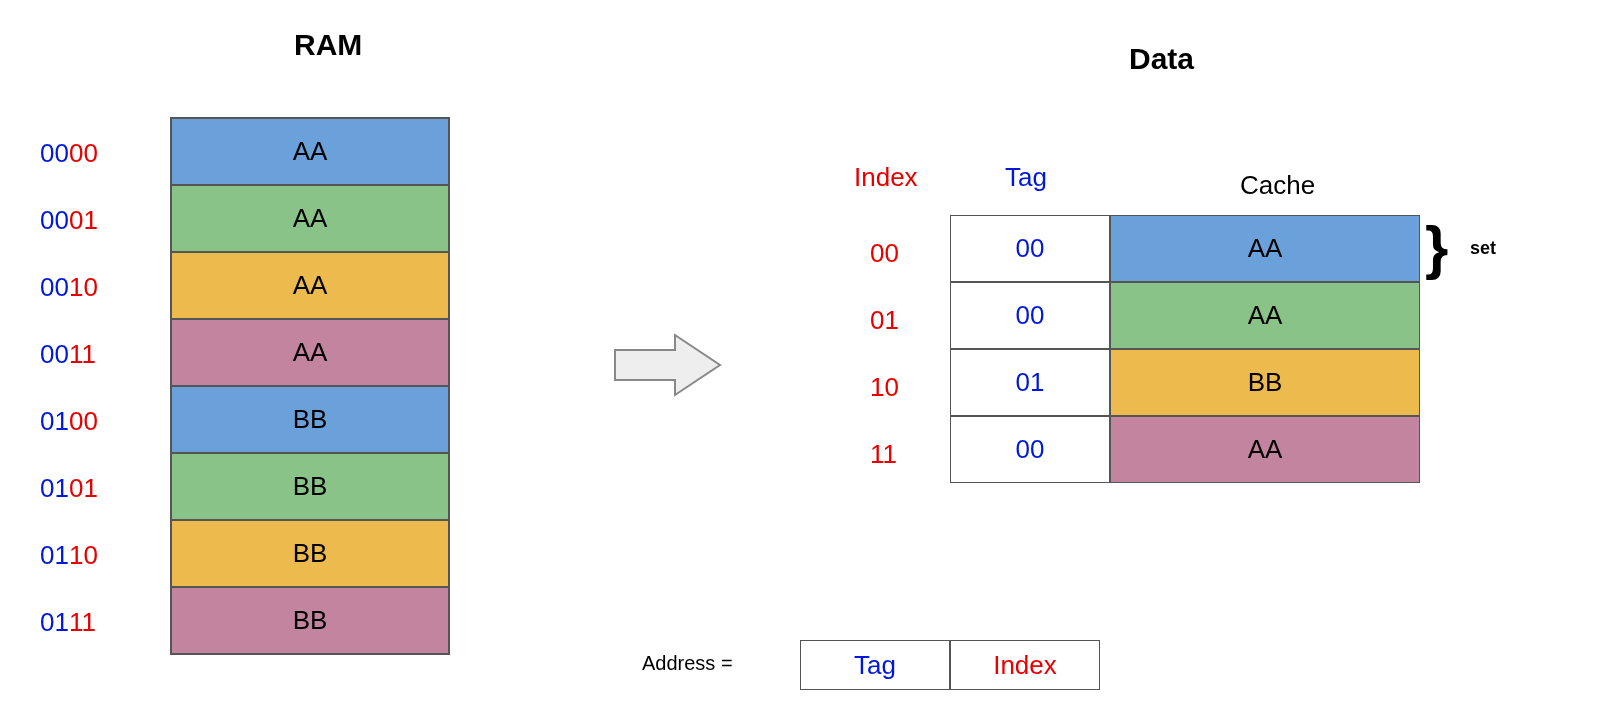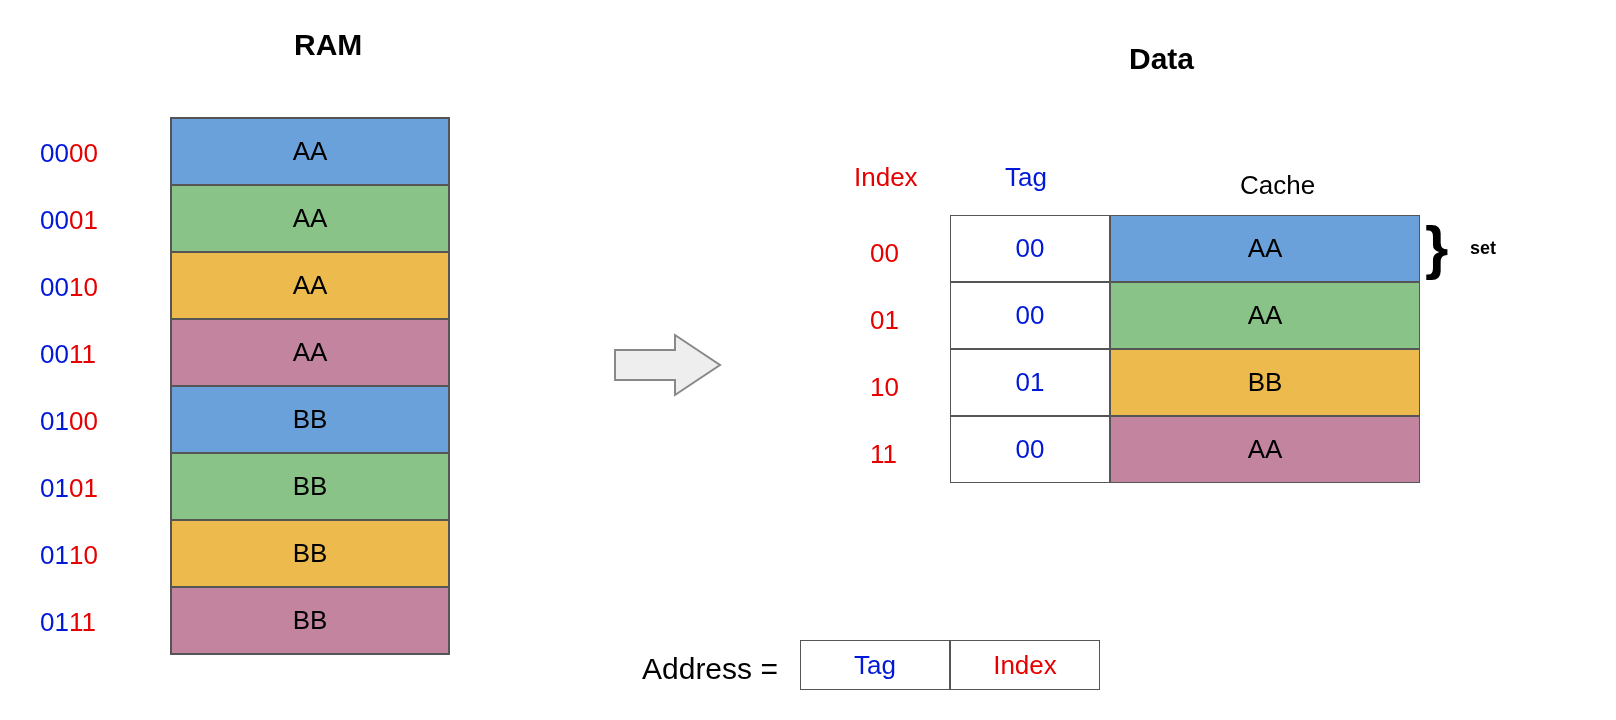--- a/index.html
+++ b/index.html
@@ -108,21 +108,21 @@
     font-weight: bold;
   }
   .brace-label {
     position: absolute;
     font-size: 18px;
     font-weight: bold;
   }
 
   .addr-label {
     position: absolute;
-    font-size: 30px;
+    font-size: 20px;
   }
   .addr-box {
     position: absolute;
     display: flex;
   }
   .addr-cell {
     width: 150px;
     height: 50px;
     border: 1px solid #555;
     display: flex;

